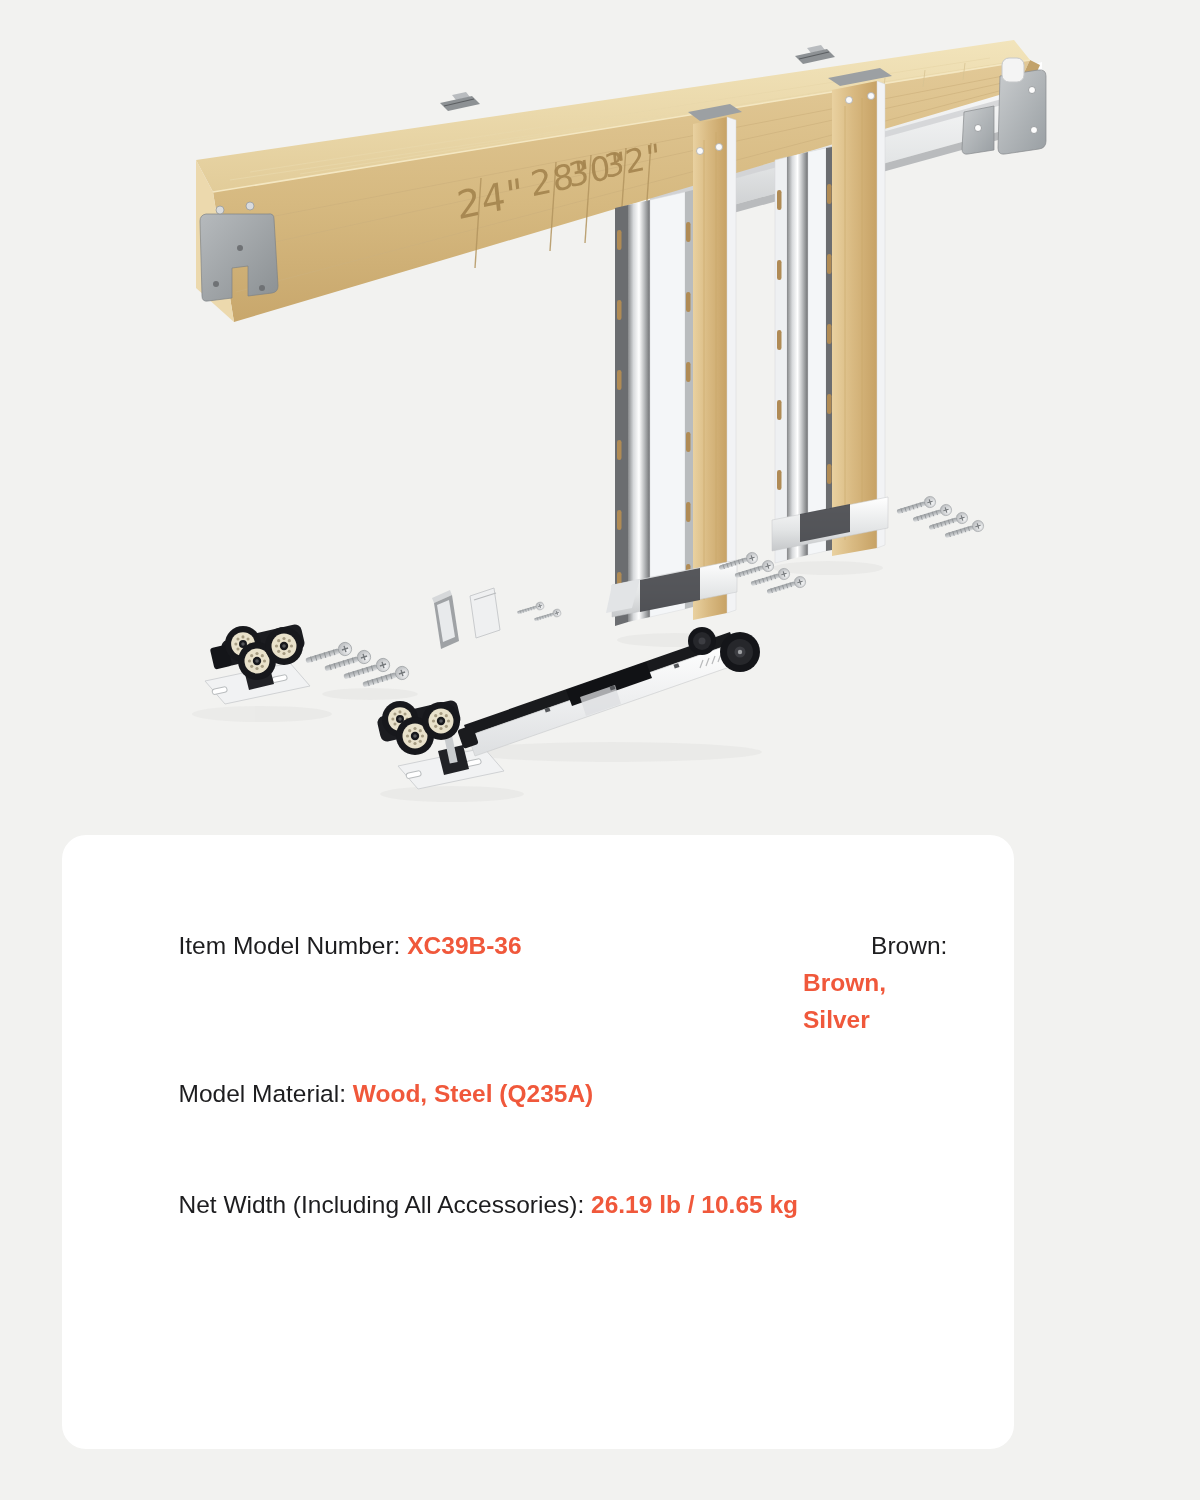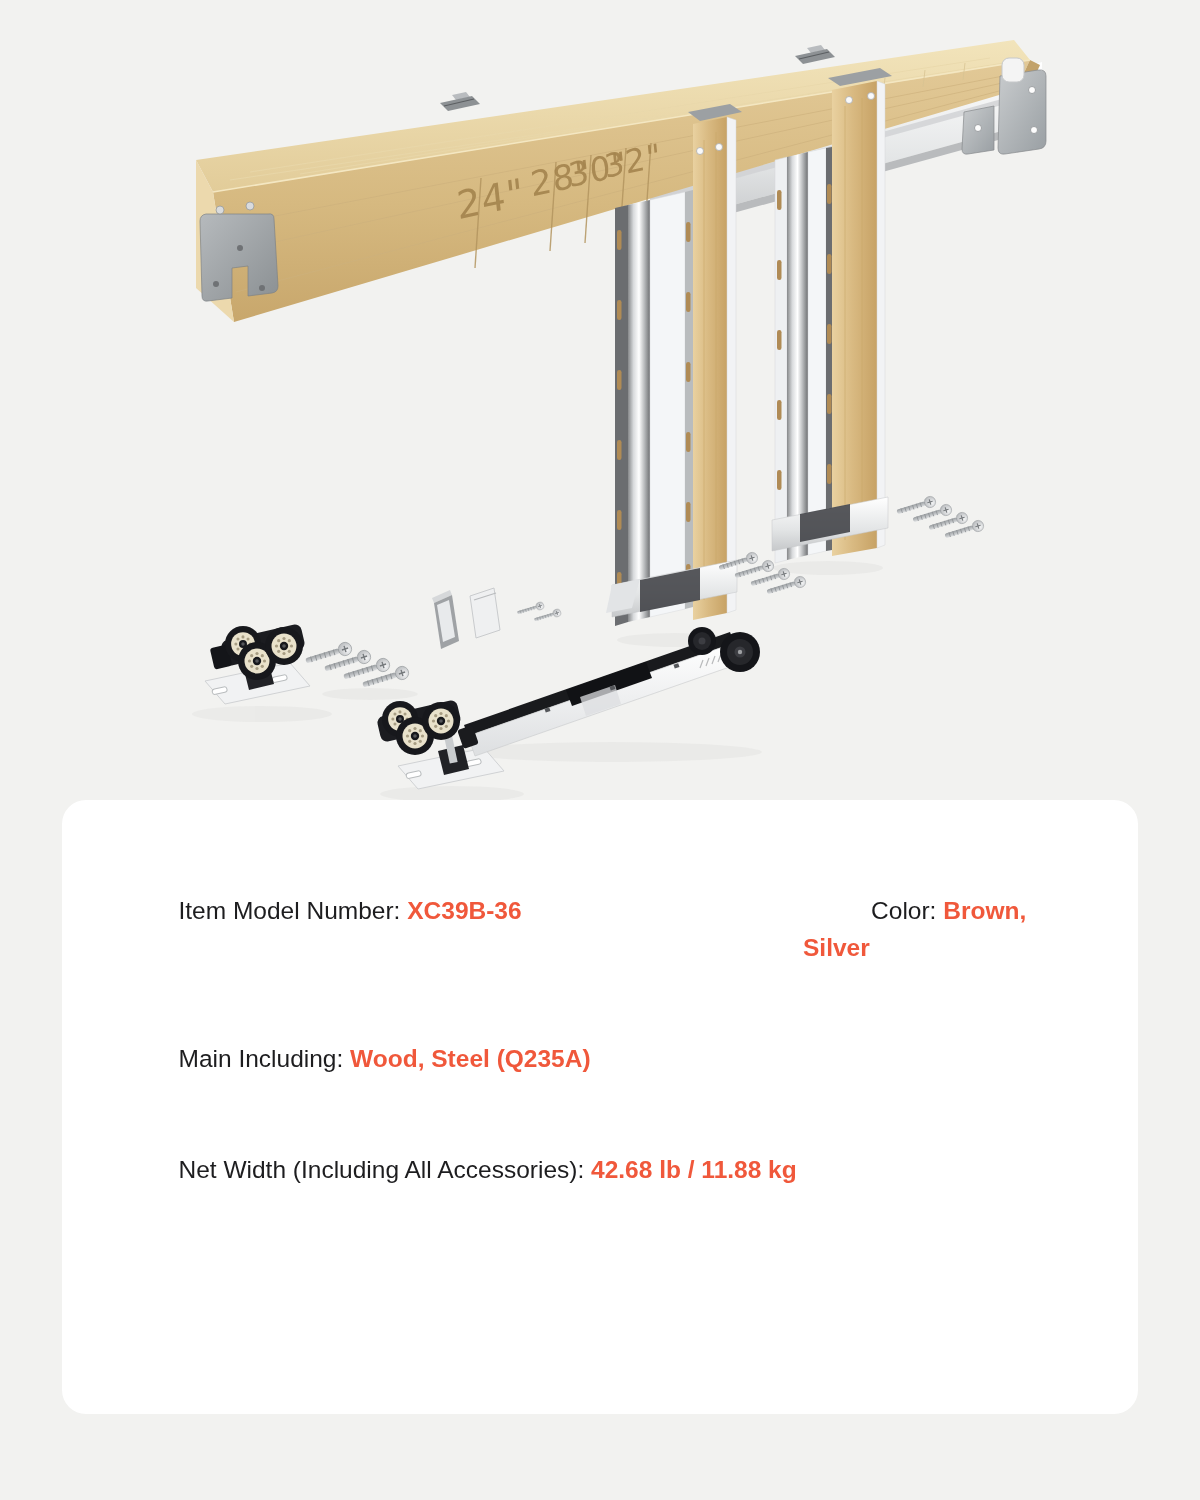--- a/index.html
+++ b/index.html
@@ -1,20 +1,20 @@
 <!DOCTYPE html>
 <html><head>
 <meta charset="utf-8">
 <style>
   html,body{margin:0;padding:0;}
   .page{position:relative;width:1200px;height:1500px;background:#f2f2f0;overflow:hidden;
         font-family:"Liberation Sans","DejaVu Sans",sans-serif;}
   .render{position:absolute;left:0;top:0;width:1200px;height:820px;}
   .render svg{display:block;}
-  .card{position:absolute;left:62px;top:800px;width:1076px;height:614px;
+  .card{position:absolute;left:62px;top:835px;width:952px;height:614px;
         background:#ffffff;border-radius:24px;}
   .card-inner{position:relative;padding:55px 62px 0 62px;}
   .spec-row{position:relative;font-size:24.5px;line-height:37px;color:#1d1d1f;white-space:pre-wrap;}
   .lbl{font-weight:400;color:#1d1d1f;}
   .val{font-weight:700;color:#f0583b;}
   .color-col{position:absolute;left:679px;top:0;white-space:pre-wrap;}
   .beam-mark{font-family:"DejaVu Sans",sans-serif;fill:#a5854f;opacity:.92;letter-spacing:1px;}
 </style>
 </head>
 <body>
@@ -328,32 +328,32 @@
     </g>
   </svg>
   </div>
 
   <div class="card">
     <div class="card-inner">
 
       <div class="spec-row">
         <span class="lbl">Item Model Number: </span><span class="val">XC39B-36</span>
         <span class="color-col">
-          <span class="lbl">Color: </span><span class="val">Brown, Silver</span>
+          <span class="lbl">Brown: </span><span class="val">Brown, Silver</span>
         </span>
       </div>
 
 
 
       <div class="spec-row">
-        <span class="lbl">Main Including: </span><span class="val">Wood, Steel (Q235A)</span>
+        <span class="lbl">Model Material: </span><span class="val">Wood, Steel (Q235A)</span>
       </div>
 
       <div class="spec-row">
-        <span class="lbl">Net Width (Including All Accessories): </span><span class="val">42.68 lb / 11.88 kg</span>
+        <span class="lbl">Net Width (Including All Accessories): </span><span class="val">26.19 lb / 10.65 kg</span>
       </div>
 
       <div class="spec-row">
         
       </div>
 
     </div>
   </div>
 </div>
 

